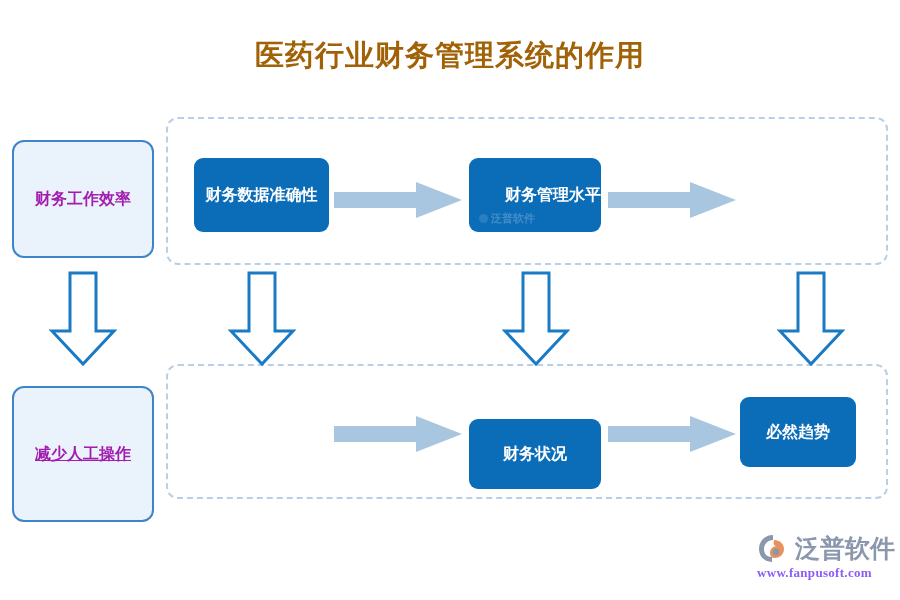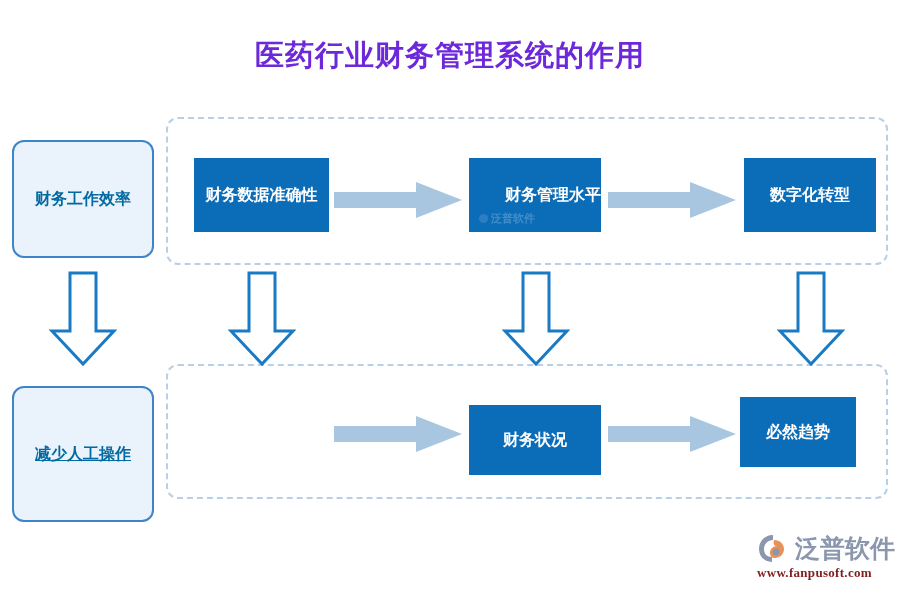--- a/index.html
+++ b/index.html
@@ -22,21 +22,21 @@
 
   
   .title {
     position: absolute;
     left: 0;
     top: 36px;
     width: 900px;
     text-align: center;
     font-size: 29px;
     font-weight: bold;
-    color: #6d28d9;
+    color: #a16207;
     letter-spacing: 1px;
     white-space: nowrap;
   }
 
   
   .dash-group {
     position: absolute;
     border: 2px dashed #b7d0e8;
     border-radius: 12px;
     box-sizing: border-box;
@@ -48,48 +48,48 @@
   
   .side-box {
     position: absolute;
     box-sizing: border-box;
     background: #eaf2fb;
     border: 2px solid #3d85c8;
     border-radius: 12px;
     display: flex;
     align-items: center;
     justify-content: center;
-    color: #0369a1;
+    color: #a21caf;
     font-size: 16px;
     font-weight: bold;
     white-space: nowrap;
   }
   .side-box.one { left: 12px; top: 140px; width: 142px; height: 118px; }
   .side-box.two { left: 12px; top: 386px; width: 142px; height: 136px; text-decoration: underline; }
 
   
   .node {
     position: absolute;
     box-sizing: border-box;
     background: #0b6cb8;
-    border-radius: 0;
+    border-radius: 9px;
     display: flex;
     align-items: center;
     justify-content: center;
     color: #ffffff;
     font-size: 16px;
     font-weight: bold;
     white-space: nowrap;
     overflow: hidden;
   }
   .node.r1c1 { left: 194px; top: 158px; width: 135px; height: 74px; }
   .node.r1c2 { left: 469px; top: 158px; width: 132px; height: 74px; padding-left: 36px; }
   .node.r1c3 { left: 744px; top: 158px; width: 132px; height: 74px; }
   .node.r2c1 { left: 194px; top: 397px; width: 135px; height: 70px; }
-  .node.r2c2 { left: 469px; top: 405px; width: 132px; height: 70px; }
+  .node.r2c2 { left: 469px; top: 419px; width: 132px; height: 70px; }
   .node.r2c3 { left: 740px; top: 397px; width: 116px; height: 70px; }
 
   
   .node-watermark {
     position: absolute;
     left: 10px;
     bottom: 6px;
     font-size: 11px;
     color: #ffffff;
     opacity: 0.22;
@@ -148,21 +148,21 @@
     font-weight: bold;
     color: #8b97ad;
     letter-spacing: 0px;
     white-space: nowrap;
     line-height: 1;
   }
   .logo-url {
     margin-top: 2px;
     font-size: 13px;
     font-weight: bold;
-    color: #7f1d1d;
+    color: #8b5cf6;
     letter-spacing: 0.3px;
     white-space: nowrap;
     font-family: "Liberation Serif", "DejaVu Serif", serif;
   }
 </style>
 </head>
 <body>
 
 <div id="canvas">
 
@@ -183,23 +183,20 @@
   </div>
 
   <div class="node r1c2">
     <span>财务管理水平</span>
     <span class="node-watermark">
       <span class="wm-dot"></span>
       <span>泛普软件</span>
     </span>
   </div>
 
-  <div class="node r1c3">
-    <span>数字化转型</span>
-  </div>
 
   <div class="node r2c2">
     <span>财务状况</span>
   </div>
   <div class="node r2c3">
     <span>必然趋势</span>
   </div>
 
   <svg class="h-arrow a1" viewBox="0 0 128 40">
     <polygon points="0,12 82,12 82,2 128,20 82,38 82,28 0,28" fill="#a8c6e0"></polygon>

